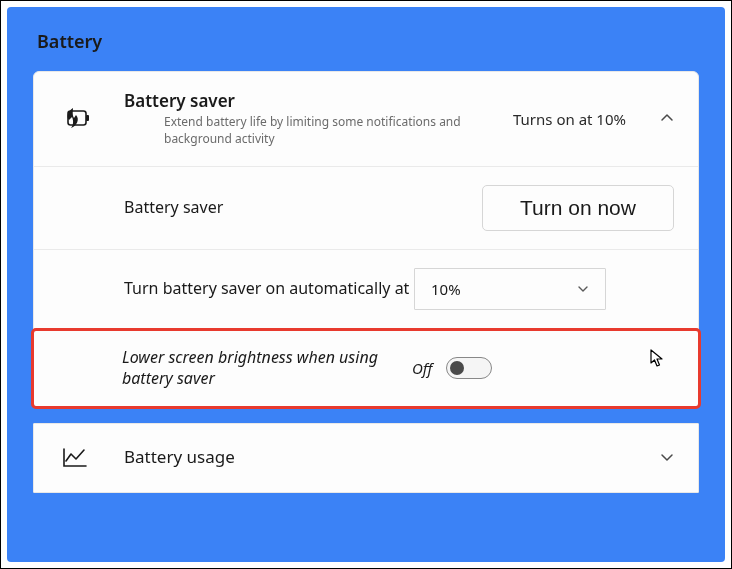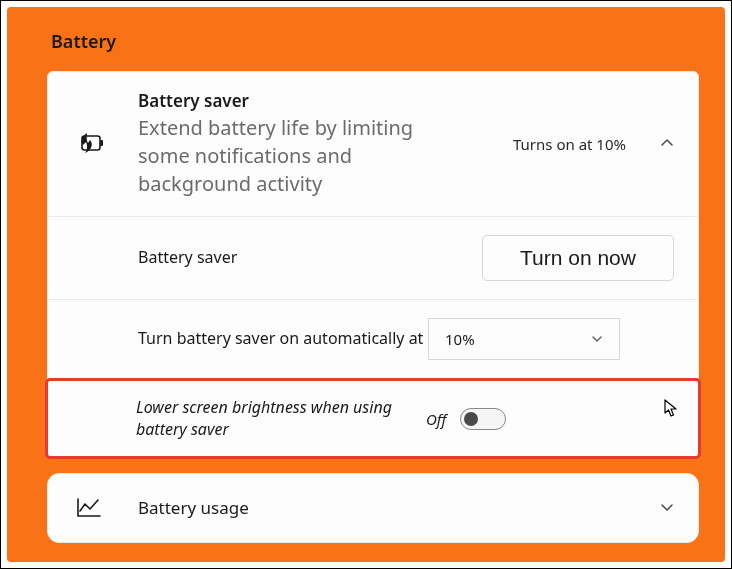--- a/index.html
+++ b/index.html
@@ -12,23 +12,23 @@
     }
     .outer {
       width: 732px;
       height: 569px;
       border: 1px solid #000;
       padding: 6px;
     }
     .panel {
       width: 100%;
       height: 100%;
-      background: #f97316;
+      background: #3b82f6;
       border-radius: 4px;
-      padding: 22px 26px 26px 40px;
+      padding: 22px 26px 26px 26px;
     }
     .section-title {
       font-size: 18px;
       font-weight: 600;
       color: #1a1a1a;
       margin-bottom: 18px;
       padding-left: 4px;
     }
     .card {
       background: #fdfdfd;
@@ -57,25 +57,26 @@
     }
     .labels { flex: 1 1 auto; min-width: 0; }
     .title-text {
       font-size: 17px;
       font-weight: 600;
       color: #1a1a1a;
       line-height: 1.35;
     }
     .title-text.normal-weight { font-weight: 400; font-size: 16px; }
     .sub-text {
-      font-size: 20px;
+      font-size: 12px;
       color: #6b6b6b;
       line-height: 1.4;
       max-width: 300px;
       margin-top: 1px;
+      margin-left: 40px;
     }
     .right-controls {
       display: flex;
       align-items: center;
       gap: 34px;
       flex-shrink: 0;
     }
     .status-text {
       font-size: 15px;
       color: #2a2a2a;
@@ -140,21 +141,21 @@
     .highlight::before, .highlight::after { content: none; }
     .row.highlight {
       margin-left: -2px;
       margin-right: -2px;
       width: calc(100% + 4px);
       z-index: 2;
     }
     .card2 {
       background: #fdfdfd;
       border: 1px solid #e8e8e8;
-      border-radius: 12px;
+      border-radius: 1px;
       margin-top: 14px;
     }
     .card2 .row { border-bottom: none; }
     .cursor {
       position: absolute;
       left: 617px;
       top: 19px;
       pointer-events: none;
       z-index: 5;
     }

